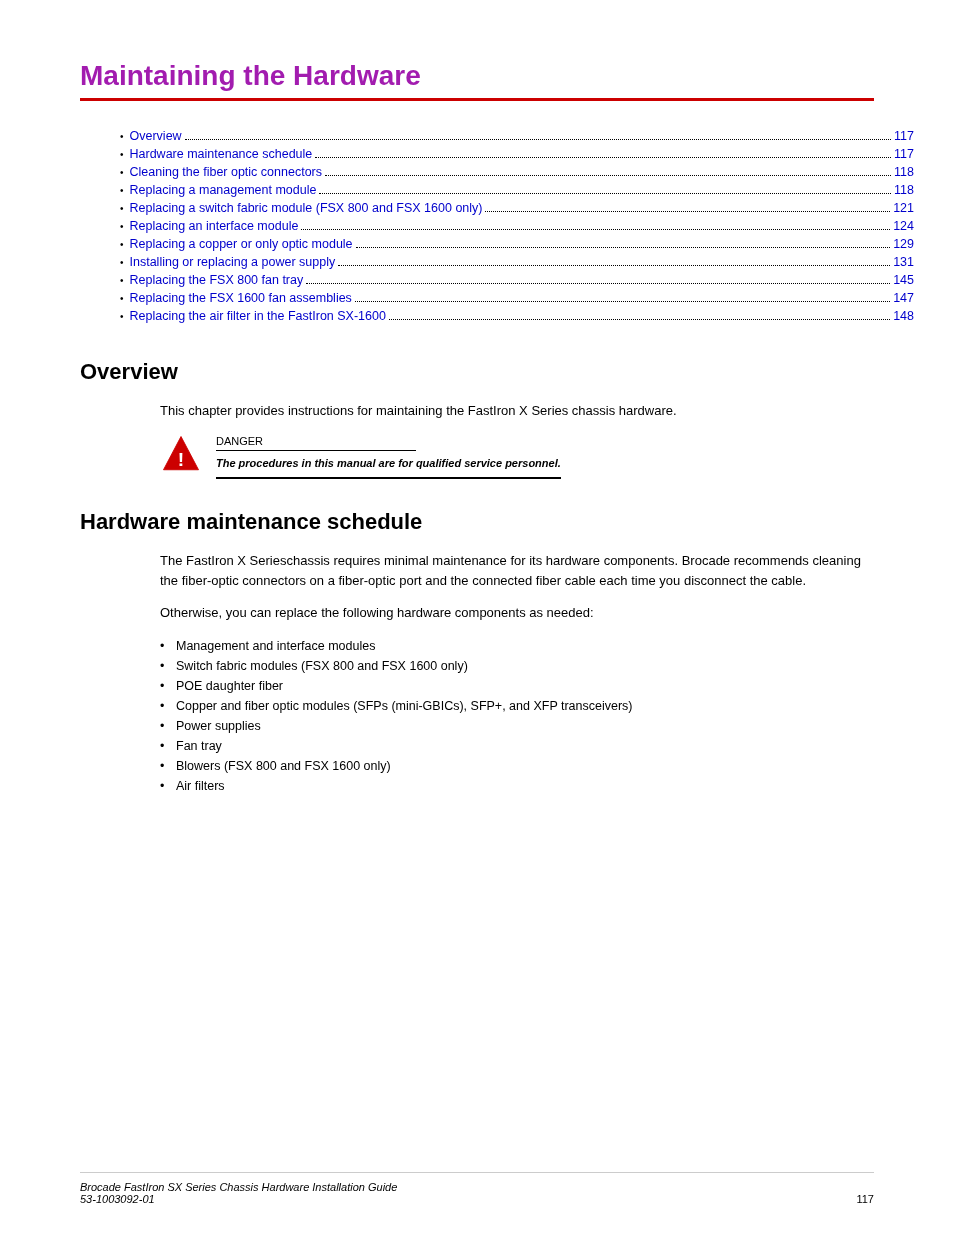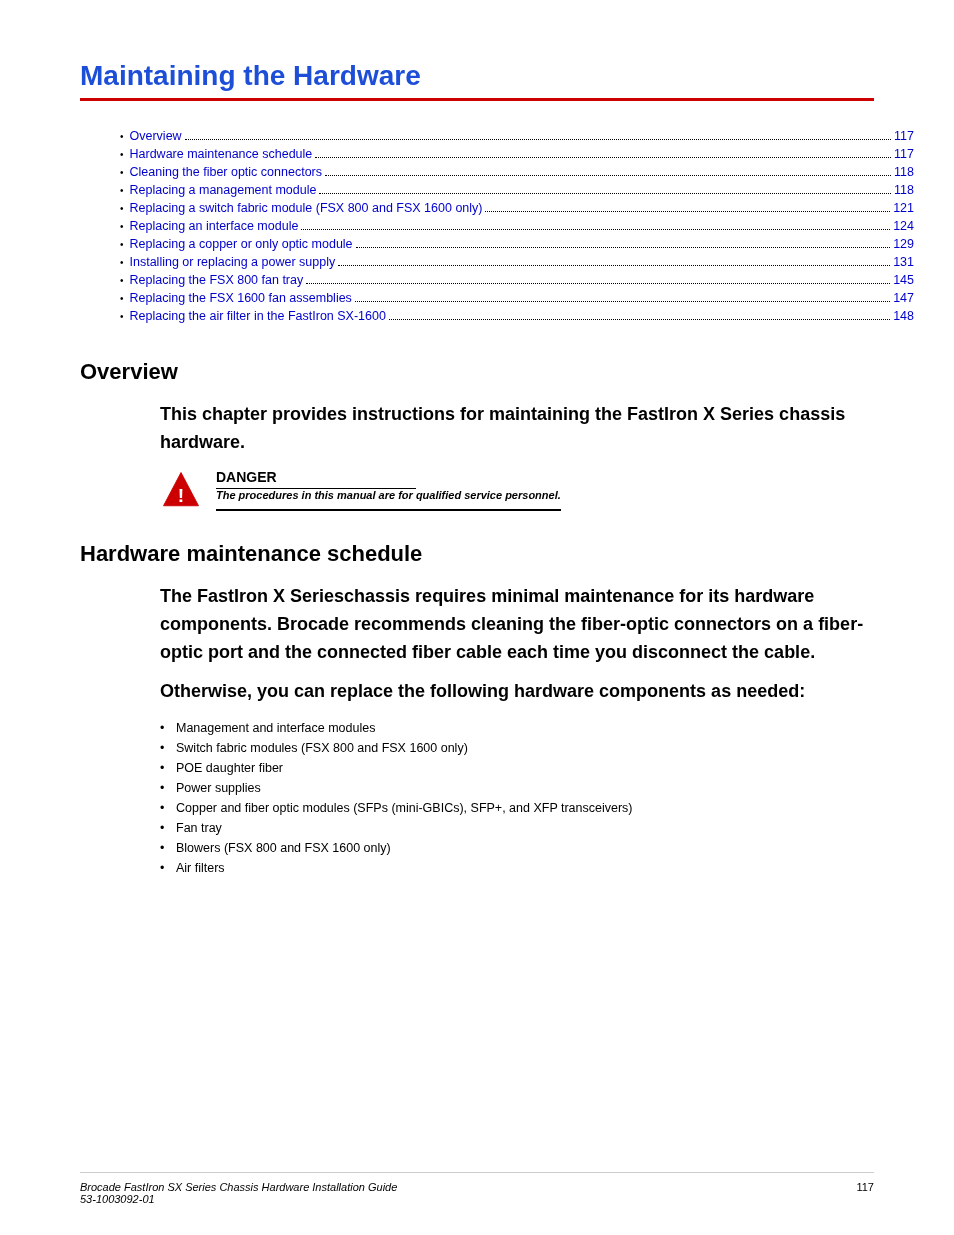--- a/index.html
+++ b/index.html
@@ -14,21 +14,21 @@
     }
     .page {
       width: 954px;
       min-height: 1235px;
       padding: 60px 80px 60px 80px;
       position: relative;
     }
     .chapter-title {
       font-size: 28px;
       font-weight: bold;
-      color: #1d4ed8;
+      color: #a21caf;
       margin-bottom: 6px;
       font-family: Arial, Helvetica, sans-serif;
     }
     .red-rule {
       border: none;
       border-top: 3px solid #cc0000;
       margin-bottom: 28px;
     }
     .toc-table {
       width: 100%;
@@ -68,45 +68,45 @@
       color: #000;
       margin-bottom: 16px;
       margin-top: 10px;
       font-family: Arial, Helvetica, sans-serif;
     }
     .section-body {
       margin-left: 80px;
       margin-bottom: 20px;
     }
     .para {
-      font-size: 18px;
+      font-size: 13px;
       line-height: 1.55;
       margin-bottom: 12px;
-      font-weight: bold;
     }
     .danger-box {
       display: flex;
       align-items: flex-start;
       margin-bottom: 16px;
       margin-top: 8px;
     }
     .danger-icon {
       width: 42px;
       height: 42px;
       margin-right: 14px;
       flex-shrink: 0;
     }
     .danger-content {
       border-bottom: 2px solid #000;
       padding-bottom: 8px;
     }
     .danger-label {
-      font-size: 14px;
-      font-weight: bold;
+      font-size: 11px;
+      font-weight: normal;
       border-bottom: 1px solid #000;
+      margin-bottom: 6px;
       padding-bottom: 3px;
       display: inline-block;
       width: 200px;
     }
     .danger-text {
       font-size: 11px;
       font-style: italic;
       font-weight: bold;
     }
     .bullet-list {
@@ -126,21 +126,21 @@
       left: 0;
       top: 0;
     }
     .footer {
       position: absolute;
       bottom: 30px;
       left: 80px;
       right: 80px;
       display: flex;
       justify-content: space-between;
-      align-items: flex-start;
+      align-items: flex-end;
       border-top: 1px solid #ccc;
       padding-top: 8px;
     }
     .footer-left {
       font-size: 11px;
       color: #000;
       font-style: italic;
     }
     .footer-right {
       font-size: 11px;
@@ -247,22 +247,22 @@
 
   <div class="section-spacer">
     <h2 class="section-title">Hardware maintenance schedule</h2>
     <div class="section-body">
       <p class="para">The FastIron X Serieschassis requires minimal maintenance for its hardware components. Brocade recommends cleaning the fiber-optic connectors on a fiber-optic port and the connected fiber cable each time you disconnect the cable.</p>
       <p class="para">Otherwise, you can replace the following hardware components as needed:</p>
       <ul class="bullet-list">
       <li>Management and interface modules</li>
           <li>Switch fabric modules (FSX 800 and FSX 1600 only)</li>
           <li>POE daughter fiber</li>
+          <li>Copper and fiber optic modules (SFPs (mini-GBICs), SFP+, and XFP transceivers)</li>
           <li>Power supplies</li>
-          <li>Copper and fiber optic modules (SFPs (mini-GBICs), SFP+, and XFP transceivers)</li>
           <li>Fan tray</li>
           <li>Blowers (FSX 800 and FSX 1600 only)</li>
           <li>Air filters</li>
         </ul>
     </div>
   </div>
 
   <div class="footer">
     <div class="footer-left">
       <div>Brocade FastIron SX Series Chassis Hardware Installation Guide</div>

